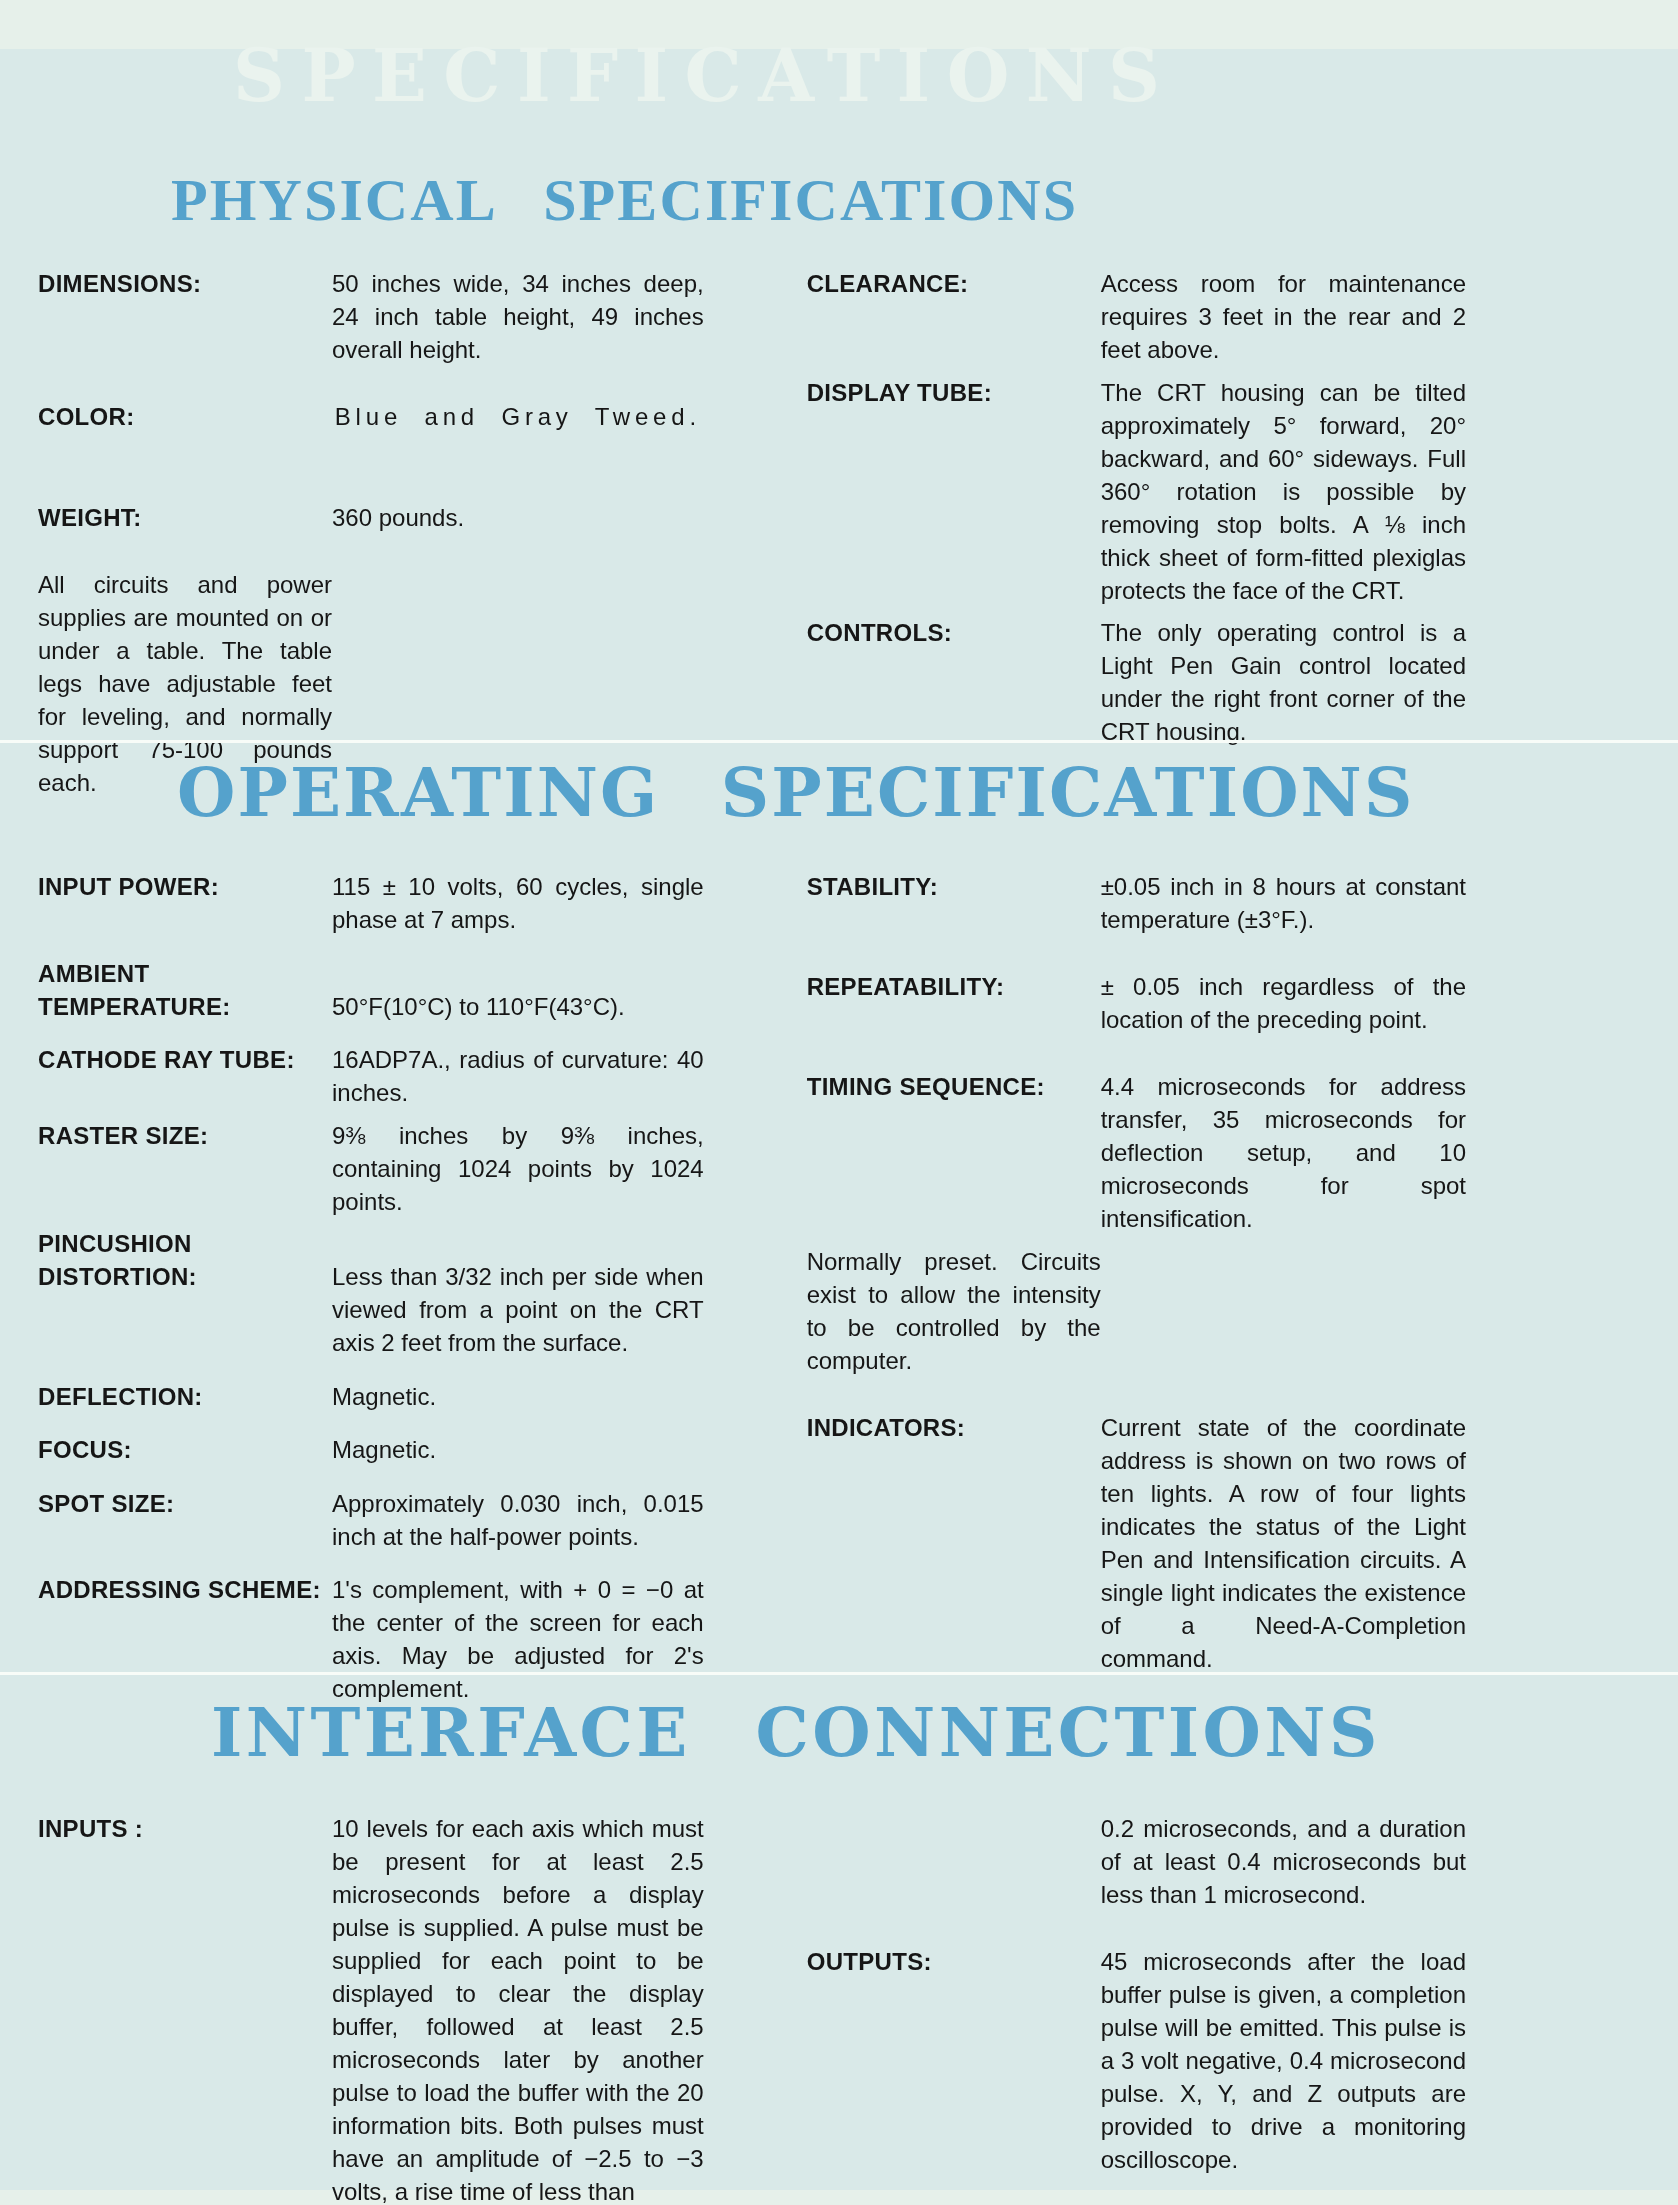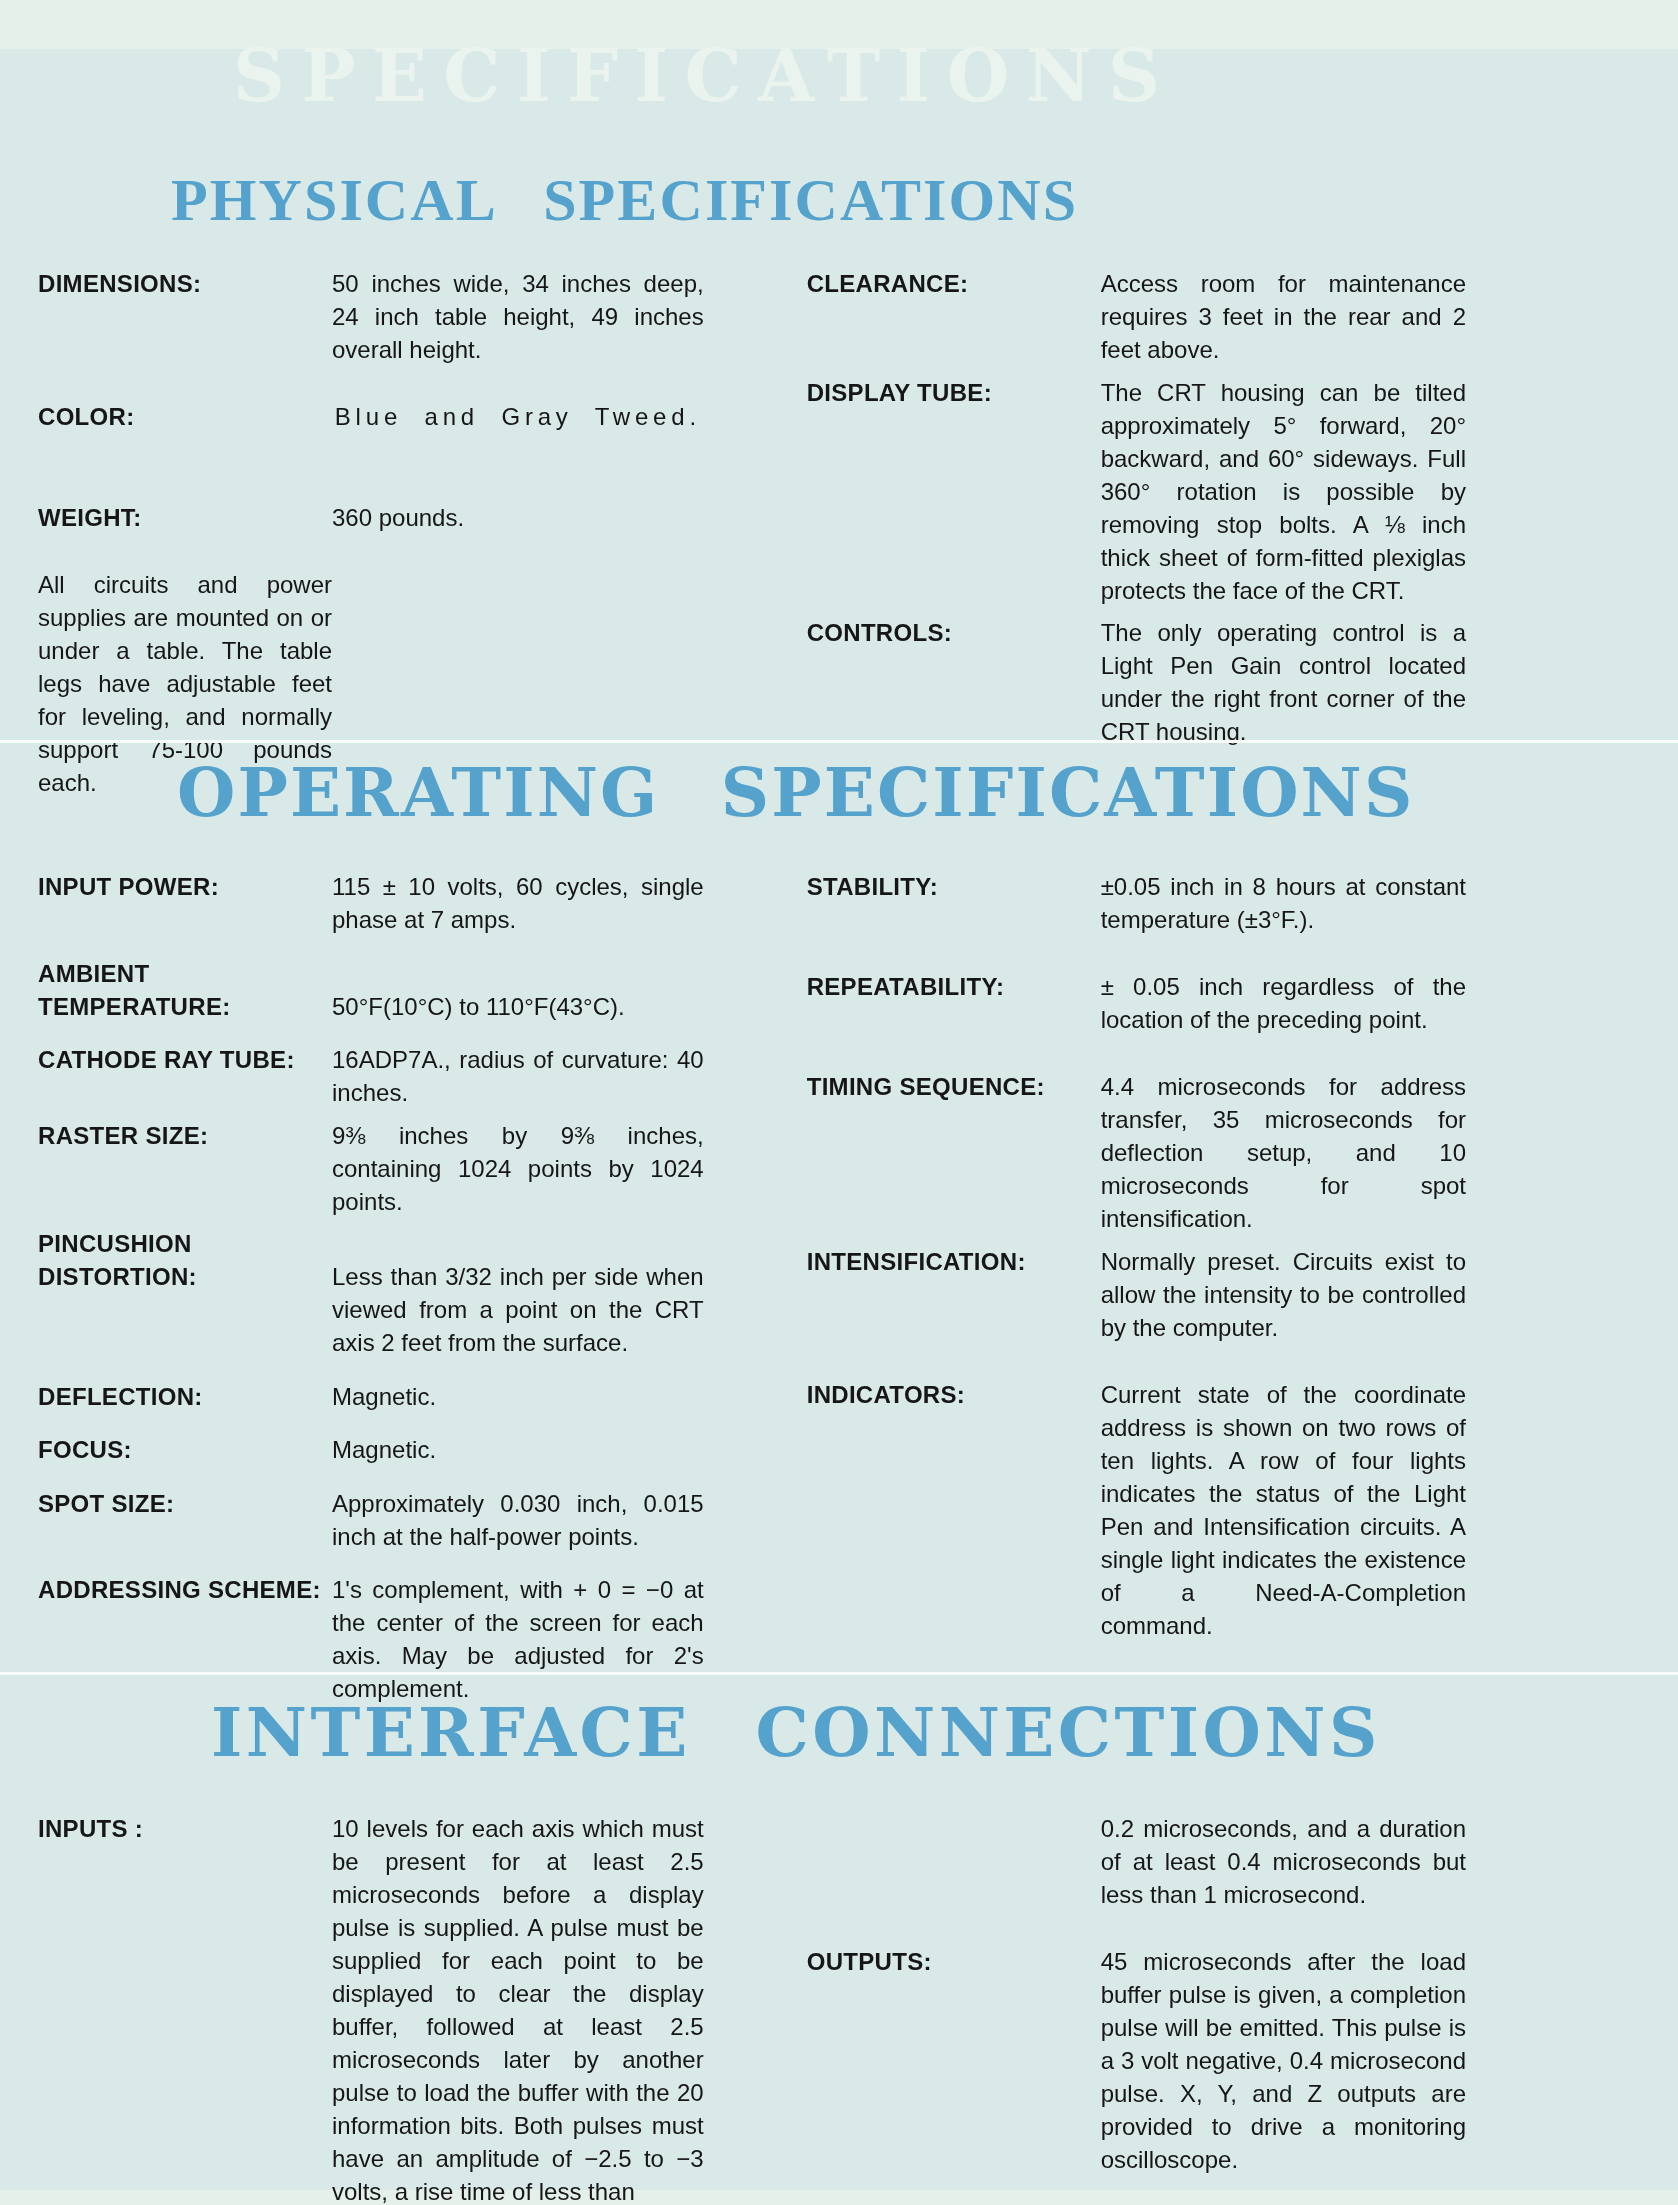--- a/index.html
+++ b/index.html
@@ -162,21 +162,20 @@
       </div>
       <div class="row mb-lg">
         <div class="lbl">REPEATABILITY:</div>
         <div class="val">± 0.05 inch regardless of the location of the preceding point.</div>
       </div>
       <div class="row mb-sm">
         <div class="lbl">TIMING SEQUENCE:</div>
         <div class="val">4.4 microseconds for address transfer, 35 microseconds for deflection setup, and 10 microseconds for spot intensification.</div>
       </div>
       <div class="row mb-lg">
-        <div class="lbl">INTENSIFICATION:</div>
         <div class="val">Normally preset. Circuits exist to allow the intensity to be controlled by the computer.</div>
       </div>
       <div class="row">
         <div class="lbl">INDICATORS:</div>
         <div class="val">Current state of the coordinate address is shown on two rows of ten lights. A row of four lights indicates the status of the Light Pen and Intensification circuits. A single light indicates the existence of a Need-A-Completion command.</div>
       </div>
     </div>
   </section>
 
   <div class="divider d2"></div>

